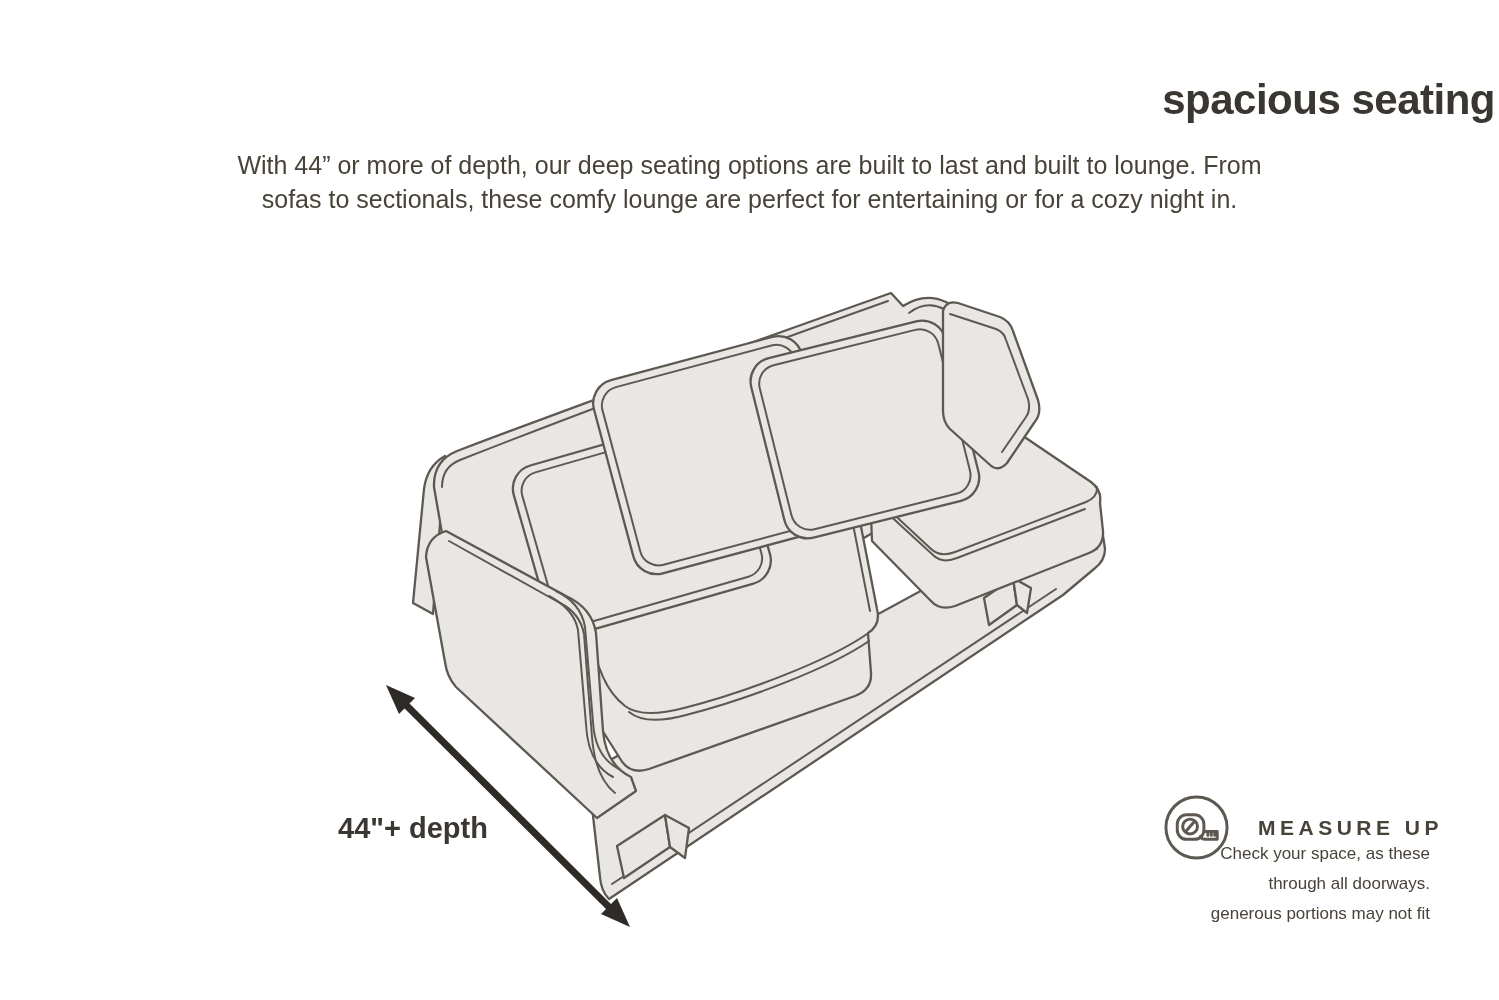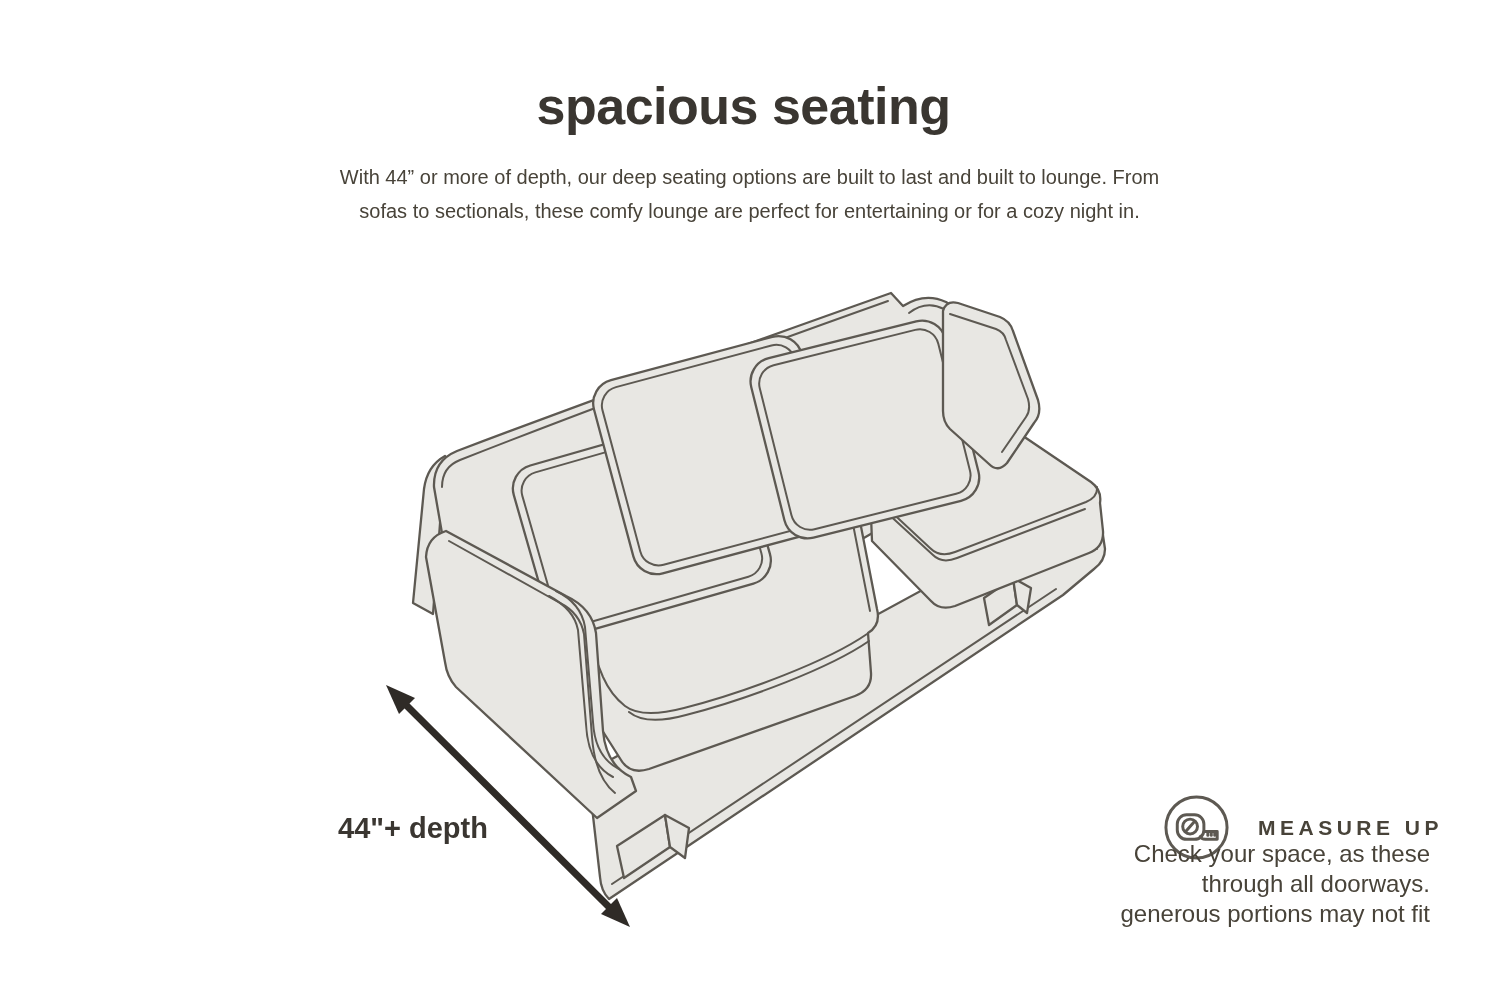--- a/index.html
+++ b/index.html
@@ -4,31 +4,31 @@
 <style>
   html,body{margin:0;padding:0;background:#ffffff;}
   .canvas{
     position:relative;
     width:1499px;height:1000px;
     background:#ffffff;
     overflow:hidden;
     font-family:"Liberation Sans", sans-serif;
   }
   .page-title{
-    margin:76px 12px 0 0;
-    text-align:center;
-    font-size:52px;
+    margin:76px 4px 0 0;
+    text-align:right;
+    font-size:42px;
     font-weight:bold;
     letter-spacing:-0.5px;
     color:var(--title-text,#3a3631);
   }
   .intro{
     margin:24px auto 0 auto;
     text-align:center;
-    font-size:20px;
+    font-size:25px;
     line-height:34px;
     color:var(--body-text,#4a453f);
   }
   .scene{
     position:absolute;
     left:0;top:0;width:1499px;height:1000px;
   }
   .scene svg{display:block;width:100%;height:100%;}
   .fl{fill:var(--sofa-fill,#e8e7e3);stroke:var(--sofa-outline,#5d5952);stroke-width:2.3;stroke-linejoin:round;stroke-linecap:round;}
   .ln{fill:none;stroke:var(--sofa-outline,#5d5952);stroke-width:2;stroke-linejoin:round;stroke-linecap:round;}
@@ -53,21 +53,21 @@
     font-size:21px;
     font-weight:bold;
     letter-spacing:4.5px;
     color:var(--body-text,#44403a);
     white-space:nowrap;
   }
   .measure-caption{
     position:absolute;
     right:69px;top:839px;
     text-align:right;
-    font-size:24px;
+    font-size:17px;
     line-height:30px;
     color:var(--body-text,#4a453f);
   }
 </style>
 </head>
 <body>
 
 <div class="canvas">
 
   <h1 class="page-title">spacious seating</h1>

